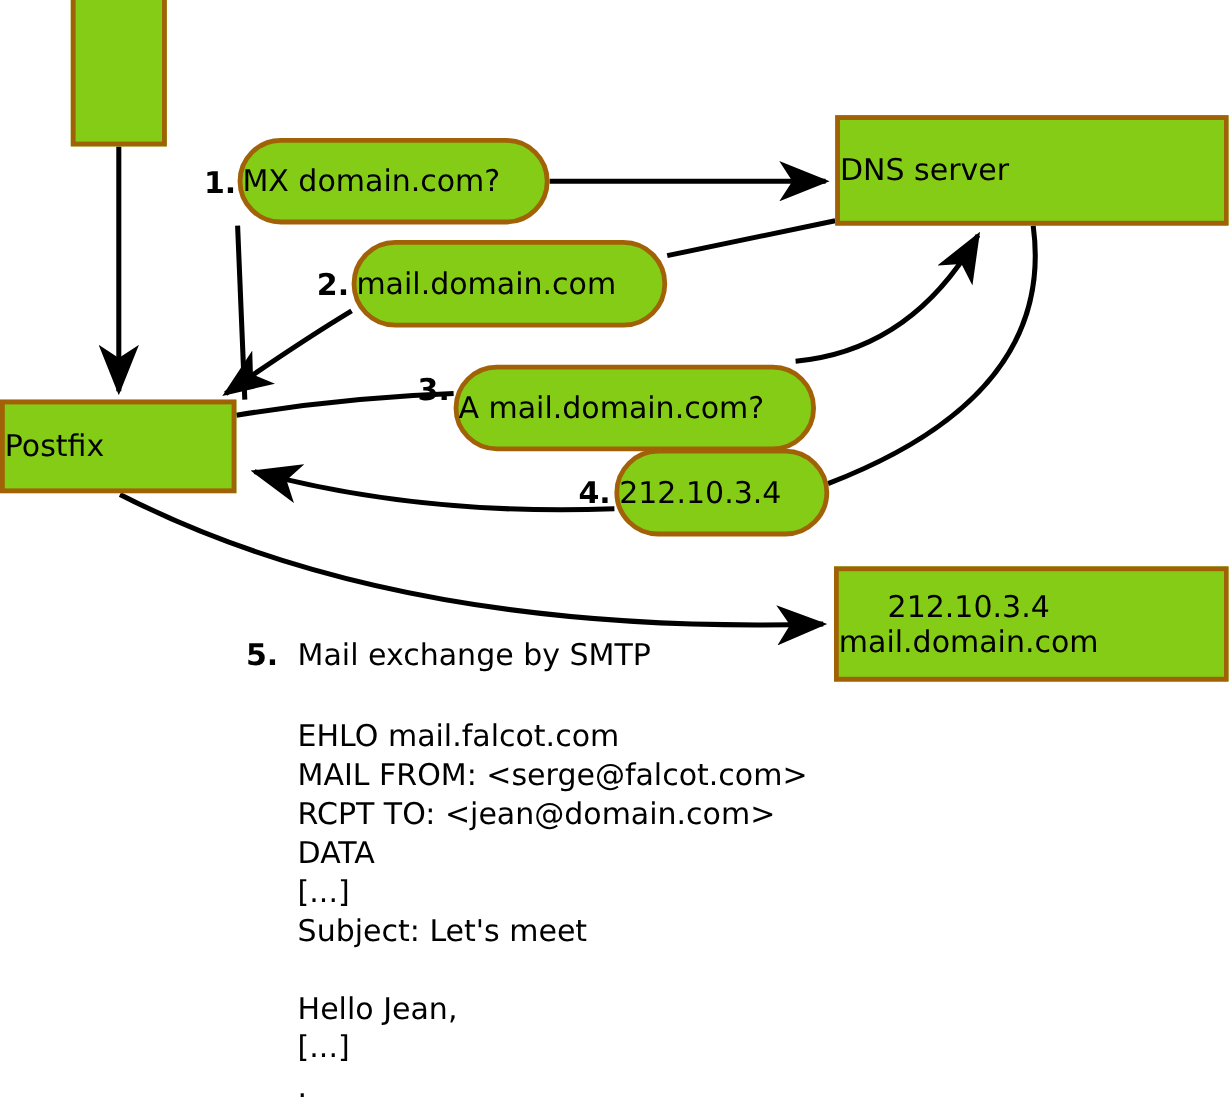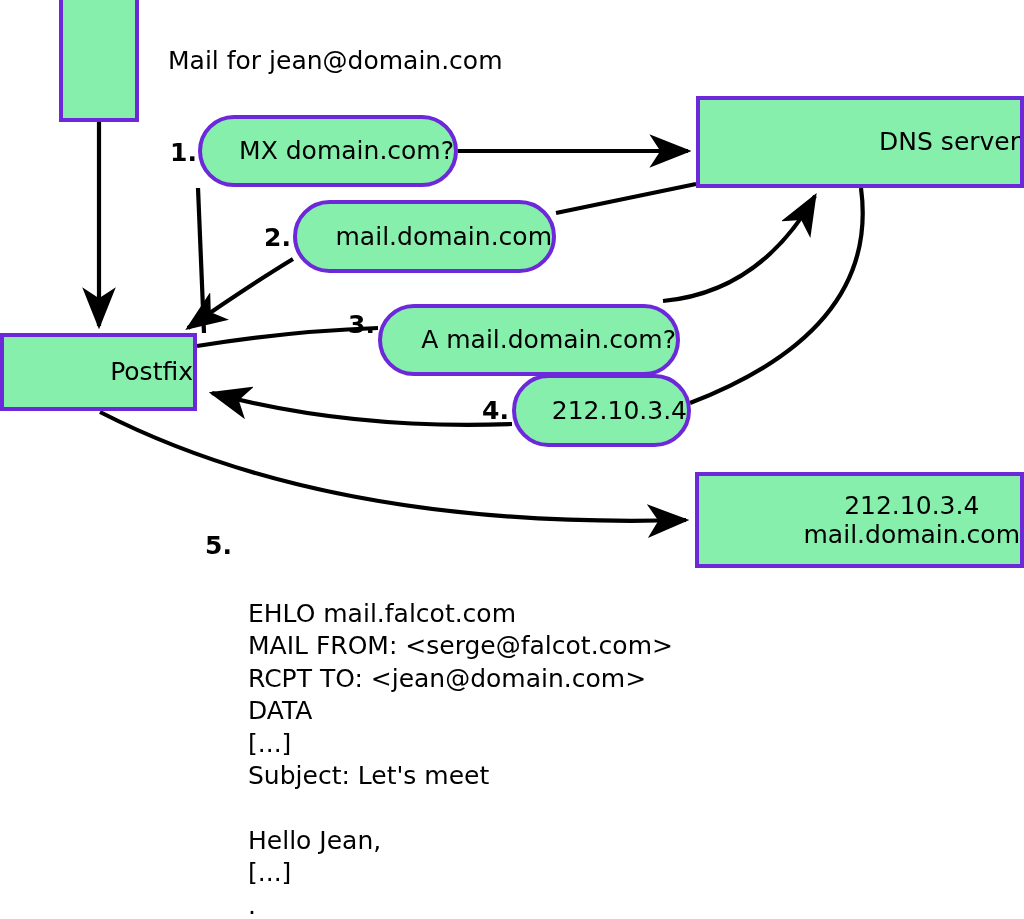--- a/index.html
+++ b/index.html
@@ -21,25 +21,25 @@
   #wires {
     position: absolute;
     left: 0;
     top: 0;
     width: 1024px;
     height: 919px;
   }
   .node {
     position: absolute;
     box-sizing: border-box;
-    border: 4px solid #6d28d9;
-    background: #86efac;
+    border: 4px solid #a16207;
+    background: #84cc16;
     display: flex;
     align-items: center;
-    justify-content: flex-end;
+    justify-content: flex-start;
     text-align: center;
     line-height: 1.18;
     font-size: 25px;
     z-index: 3;
   }
   .node.rounded {
     border-radius: 999px;
   }
   .node .nlabel {
     display: block;
@@ -131,23 +131,23 @@
   <div class="node rounded" style="left:378px; top:304px; width:302px; height:72px;">
     <span class="nlabel">A mail.domain.com?</span>
   </div>
   <div class="step-num" style="left:348px; top:310px;">3.</div>
 
   <div class="node rounded" style="left:512px; top:374px; width:179px; height:73px;">
     <span class="nlabel">212.10.3.4</span>
   </div>
   <div class="step-num" style="left:482px; top:396px;">4.</div>
 
-  <div class="plain-text" style="left:168px; top:46px;">Mail for jean@domain.com</div>
 
   <div class="step-num" style="left:205px; top:531px;">5.</div>
+  <div class="plain-text" style="left:248px; top:531px;">Mail exchange by SMTP</div>
 
   <div class="mono-block" style="left:248px; top:598px;">EHLO mail.falcot.com
 MAIL FROM: &lt;serge@falcot.com&gt;
 RCPT TO: &lt;jean@domain.com&gt;
 DATA
 [...]
 Subject: Let's meet
 
 Hello Jean,
 [...]

